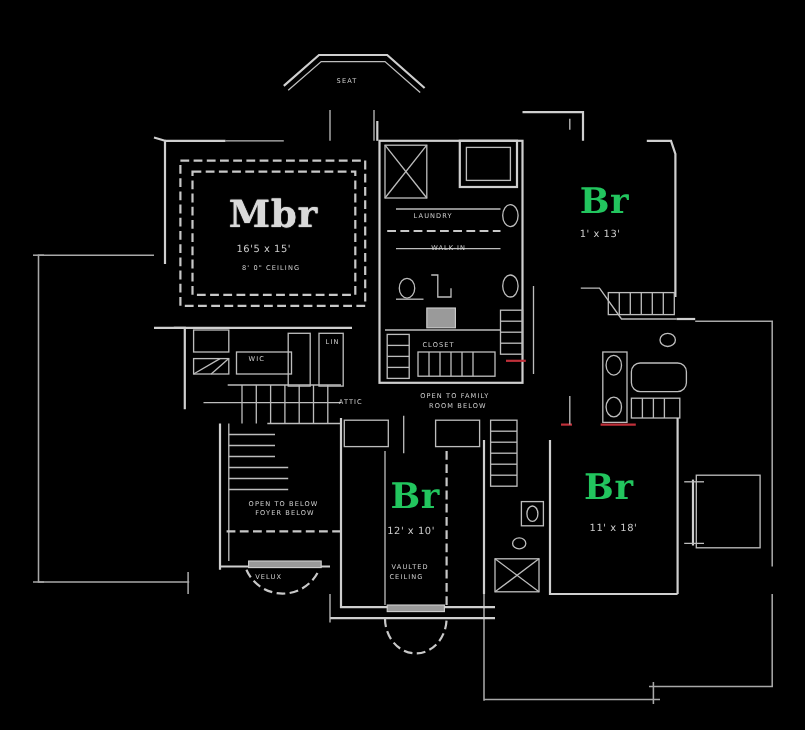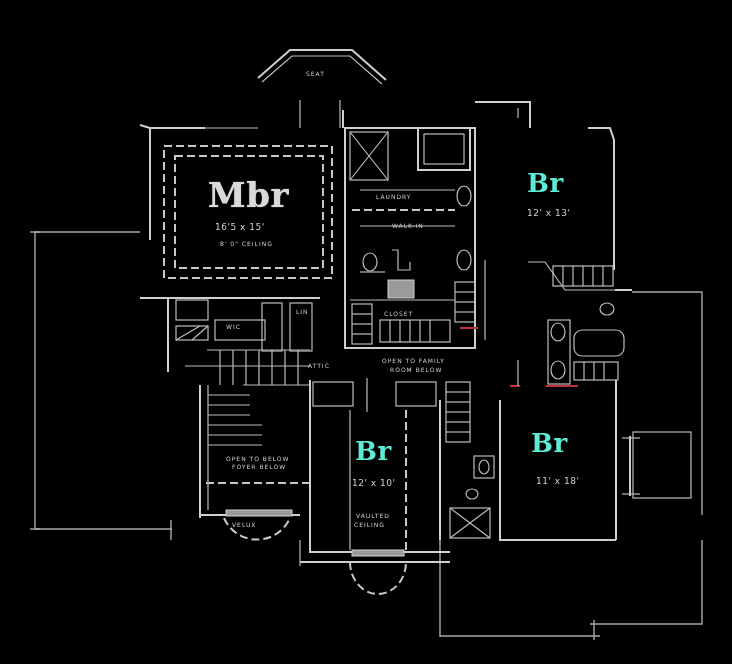--- a/index.html
+++ b/index.html
@@ -6,21 +6,21 @@
   body { width:732px; height:664px; overflow:hidden; position:relative; font-family:"DejaVu Sans", sans-serif; }
   #plan { position:absolute; left:0; top:0; width:732px; height:664px; }
   .w { stroke:#cfcfcf; fill:none; stroke-width:2; }
   .t { stroke:#bdbdbd; fill:none; stroke-width:1.2; }
   .d { stroke:#c8c8c8; fill:none; stroke-width:2; stroke-dasharray:8 4; }
   .dim { stroke:#a8a8a8; fill:none; stroke-width:1.4; }
   .f { fill:#9a9a9a; stroke:#d0d0d0; stroke-width:1; }
   .red { stroke:#c0303a; stroke-width:2; fill:none; }
   .lbl { position:absolute; color:#e2e2e2; white-space:nowrap; letter-spacing:0.5px; }
   .big { font-family:"DejaVu Serif", serif; font-weight:bold; font-size:34px; line-height:34px; color:#d9d9d9; text-shadow:0 0 1px #fff; }
-  .mid { font-family:"DejaVu Serif", serif; font-weight:bold; font-size:26px; line-height:26px; color:#5eead4; }
+  .mid { font-family:"DejaVu Serif", serif; font-weight:bold; font-size:32px; line-height:26px; color:#22c55e; }
   .dims { font-size:9px; line-height:10px; color:#cfcfcf; }
   .note { font-size:6px; line-height:7px; color:#d0d0d0; letter-spacing:1px; }
 </style>
 </head>
 <body>
 
 <svg id="plan" viewBox="0 0 732 664" xmlns="http://www.w3.org/2000/svg">
 
   <g>
     <polyline class="w" points="258,78 290,50 352,50 386,80"></polyline>
@@ -186,21 +186,21 @@
     <line class="t" x1="490" y1="508" x2="450" y2="538"></line>
     <line class="w" x1="440" y1="400" x2="440" y2="540"></line>
   </g>
 </svg>
 
 <div class="lbl big" style="left:208px;top:178px;">Mbr</div>
 <div class="lbl dims" style="left:215px;top:222px;">16'5 x 15'</div>
 <div class="lbl note" style="left:220px;top:240px;">8' 0" CEILING</div>
 
 <div class="lbl mid" style="left:527px;top:170px;">Br</div>
-<div class="lbl dims" style="left:527px;top:208px;">12' x 13'</div>
+<div class="lbl dims" style="left:527px;top:208px;">1' x 13'</div>
 
 <div class="lbl mid" style="left:355px;top:438px;">Br</div>
 <div class="lbl dims" style="left:352px;top:478px;">12' x 10'</div>
 <div class="lbl note" style="left:356px;top:512px;">VAULTED</div>
 <div class="lbl note" style="left:354px;top:521px;">CEILING</div>
 
 <div class="lbl mid" style="left:531px;top:430px;">Br</div>
 <div class="lbl dims" style="left:536px;top:476px;">11' x 18'</div>
 
 <div class="lbl note" style="left:226px;top:455px;">OPEN TO BELOW</div>

